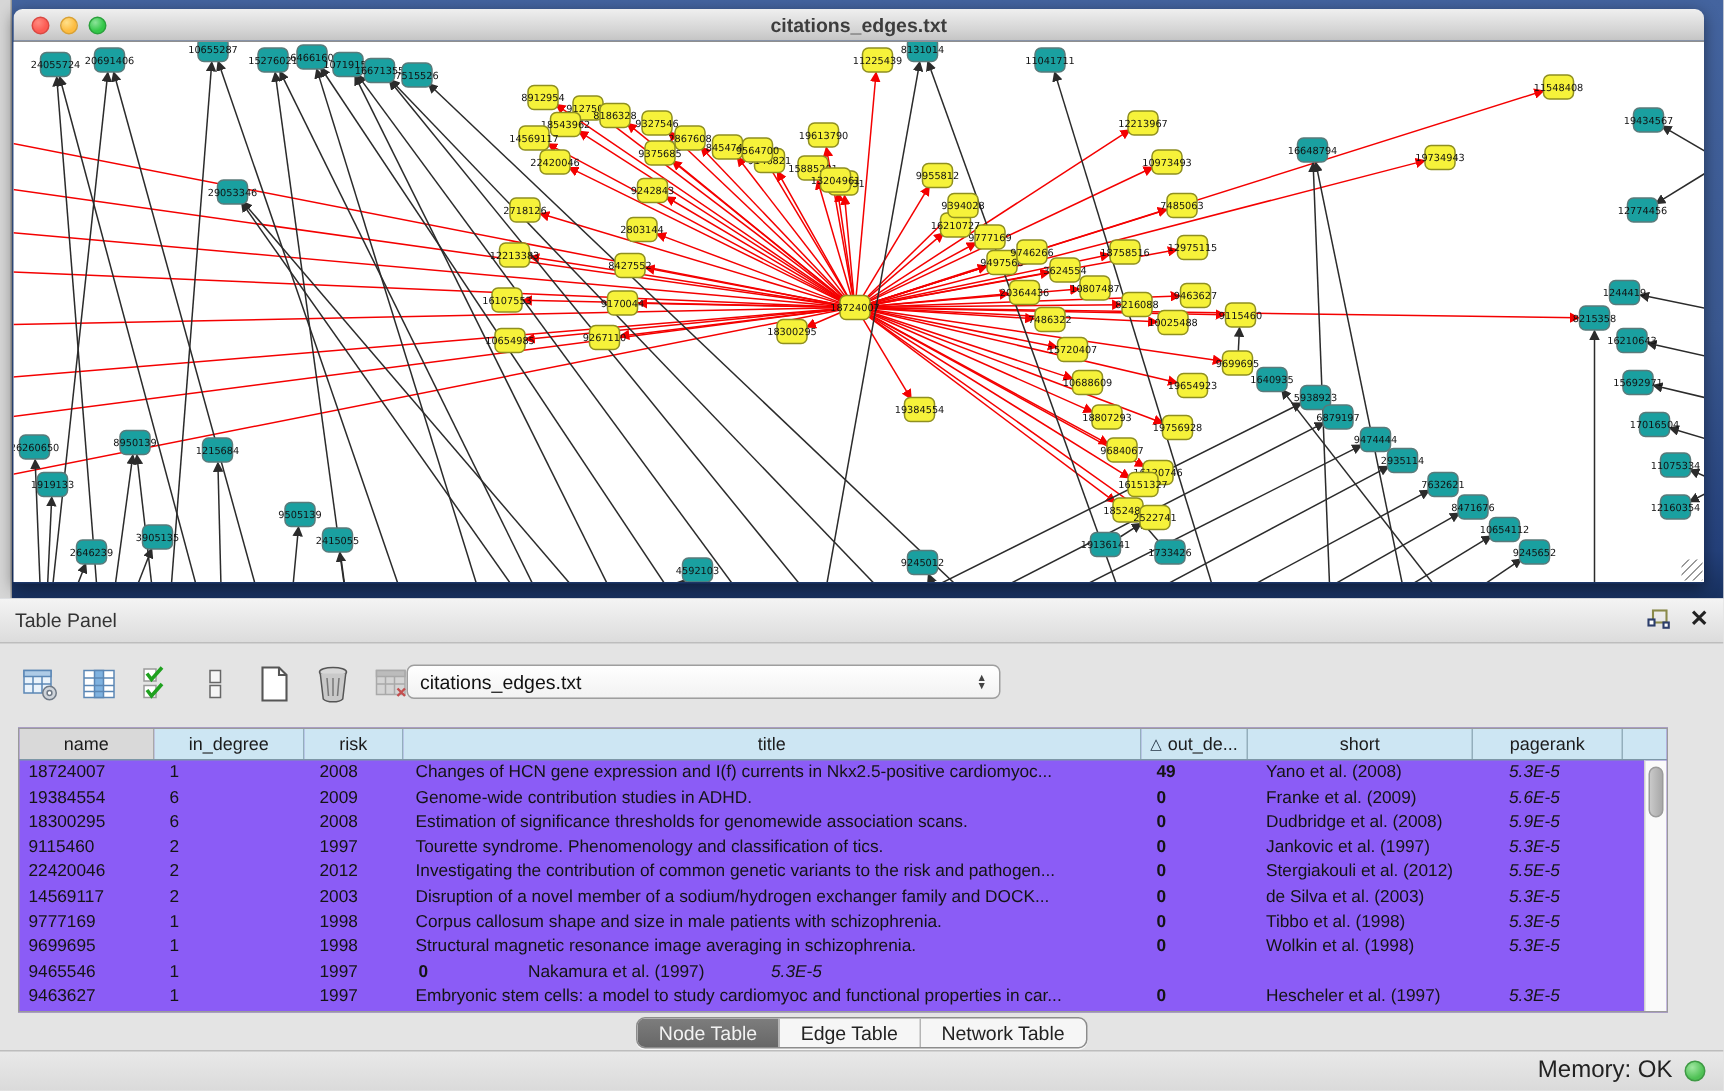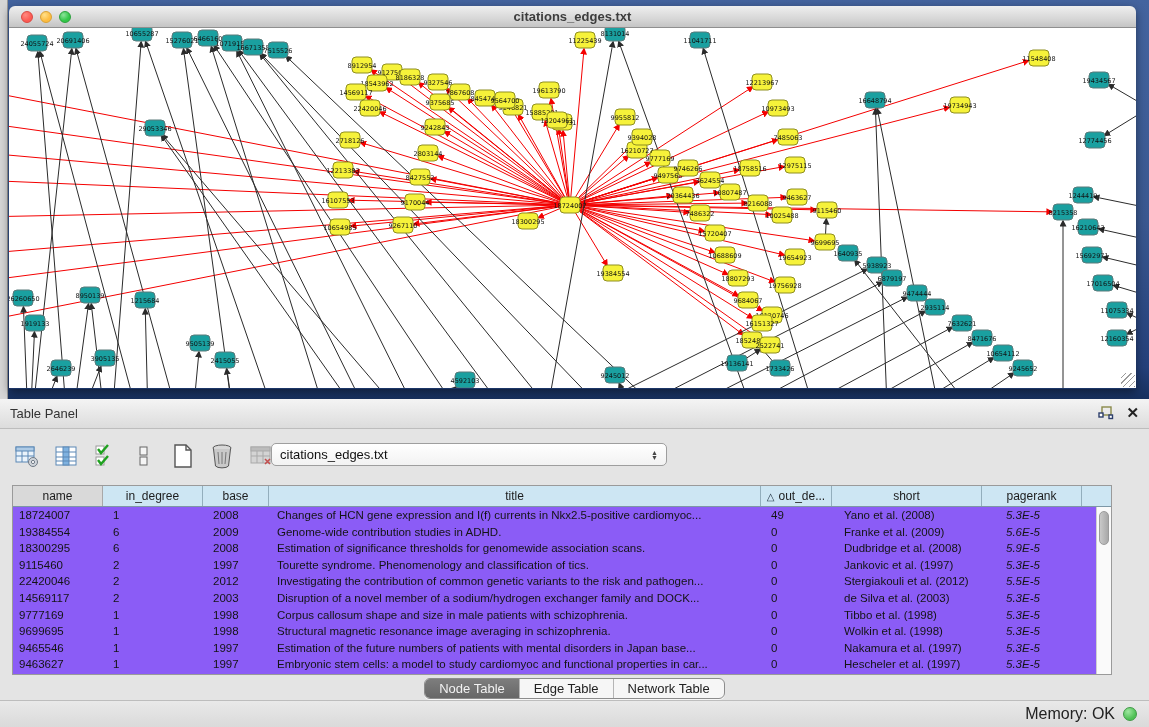--- a/index.html
+++ b/index.html
@@ -51,21 +51,21 @@
   .thead { display:flex; height:21px; border-bottom:1px solid #7d97a6; }
   .th { background:#cde6f3; border-right:1px solid #93aebc; font-size:12px; color:#1c1c1c;
         display:flex; align-items:center; justify-content:center; overflow:hidden; white-space:nowrap; }
   .th.gray { background:#d9d9d9; border-right:1px solid #a8a8a8; }
   .sort-tri { margin-right:4px; font-size:10px; color:#234; }
   .c0{width:90px;} .c1{width:100px;} .c2{width:66px;} .c3{width:492px;} .c4{width:71px;} .c5{width:150px;} .c6{width:100px;} .c7{flex:1; border-right:none;}
   .tbody { position:relative; }
   .tr { display:flex; height:16.6px; font-size:11.5px; color:#141414; }
   .td { overflow:hidden; white-space:nowrap; line-height:16.6px; }
   .td.c0{padding-left:6px;} .td.c1{padding-left:10px;} .td.c2{padding-left:10px;}
-  .td.c3{padding-left:8px;} .td.c4{padding-left:10px;} .td.c5{padding-left:12px;} .td.c6{padding-left:24px;font-style:italic;}
+  .td.c3{padding-left:8px;} .td.c4{padding-left:10px;font-weight:bold;} .td.c5{padding-left:12px;} .td.c6{padding-left:24px;font-style:italic;}
   .vscroll { position:absolute; right:0; top:21px; width:15px; height:167px; background:#fafafa; border-left:1px solid #d0d0d0; }
   .vthumb { position:absolute; left:2px; top:4px; width:10px; height:34px; border-radius:6px;
             background:linear-gradient(90deg,#c9c9c9,#a8a8a8); border:1px solid #9b9b9b; }
 
   
   .tabbar { position:absolute; left:0; right:0; top:279px; display:flex; justify-content:center; }
   .seg { display:flex; border:1px solid #8c8c8c; border-radius:6px; overflow:hidden;
          background:#f6f6f6; box-shadow:0 1px 0 rgba(255,255,255,.7); }
   .seg-tab { padding:2px 14px; font-size:13px; color:#222; border-right:1px solid #b5b5b5; cursor:default; }
   .seg-tab:last-child { border-right:none; }
@@ -729,21 +729,21 @@
       <span class="dd-stepper">
           <span>▲</span>
           <span>▼</span>
         </span>
     </div>
 
     <div class="table-wrap">
       <div class="thead" id="thead">
           <div class="th c0 gray">name</div>
           <div class="th c1">in_degree</div>
-          <div class="th c2">base</div>
+          <div class="th c2">risk</div>
           <div class="th c3">title</div>
           <div class="th c4"><span class="sort-tri">△</span>out_de...</div>
           <div class="th c5">short</div>
           <div class="th c6">pagerank</div>
           <div class="th c7"></div>
         </div>
       <div class="tbody" id="tbody">
           <div class="tr">
             <div class="td c0">18724007</div>
             <div class="td c1">1</div>
@@ -813,21 +813,20 @@
             <div class="td c2">1998</div>
             <div class="td c3">Structural magnetic resonance image averaging in schizophrenia.</div>
             <div class="td c4">0</div>
             <div class="td c5">Wolkin et al. (1998)</div>
             <div class="td c6">5.3E-5</div>
           </div>
           <div class="tr">
             <div class="td c0">9465546</div>
             <div class="td c1">1</div>
             <div class="td c2">1997</div>
-            <div class="td c3">Estimation of the future numbers of patients with mental disorders in Japan base...</div>
             <div class="td c4">0</div>
             <div class="td c5">Nakamura et al. (1997)</div>
             <div class="td c6">5.3E-5</div>
           </div>
           <div class="tr">
             <div class="td c0">9463627</div>
             <div class="td c1">1</div>
             <div class="td c2">1997</div>
             <div class="td c3">Embryonic stem cells: a model to study cardiomyoc and functional properties in car...</div>
             <div class="td c4">0</div>

